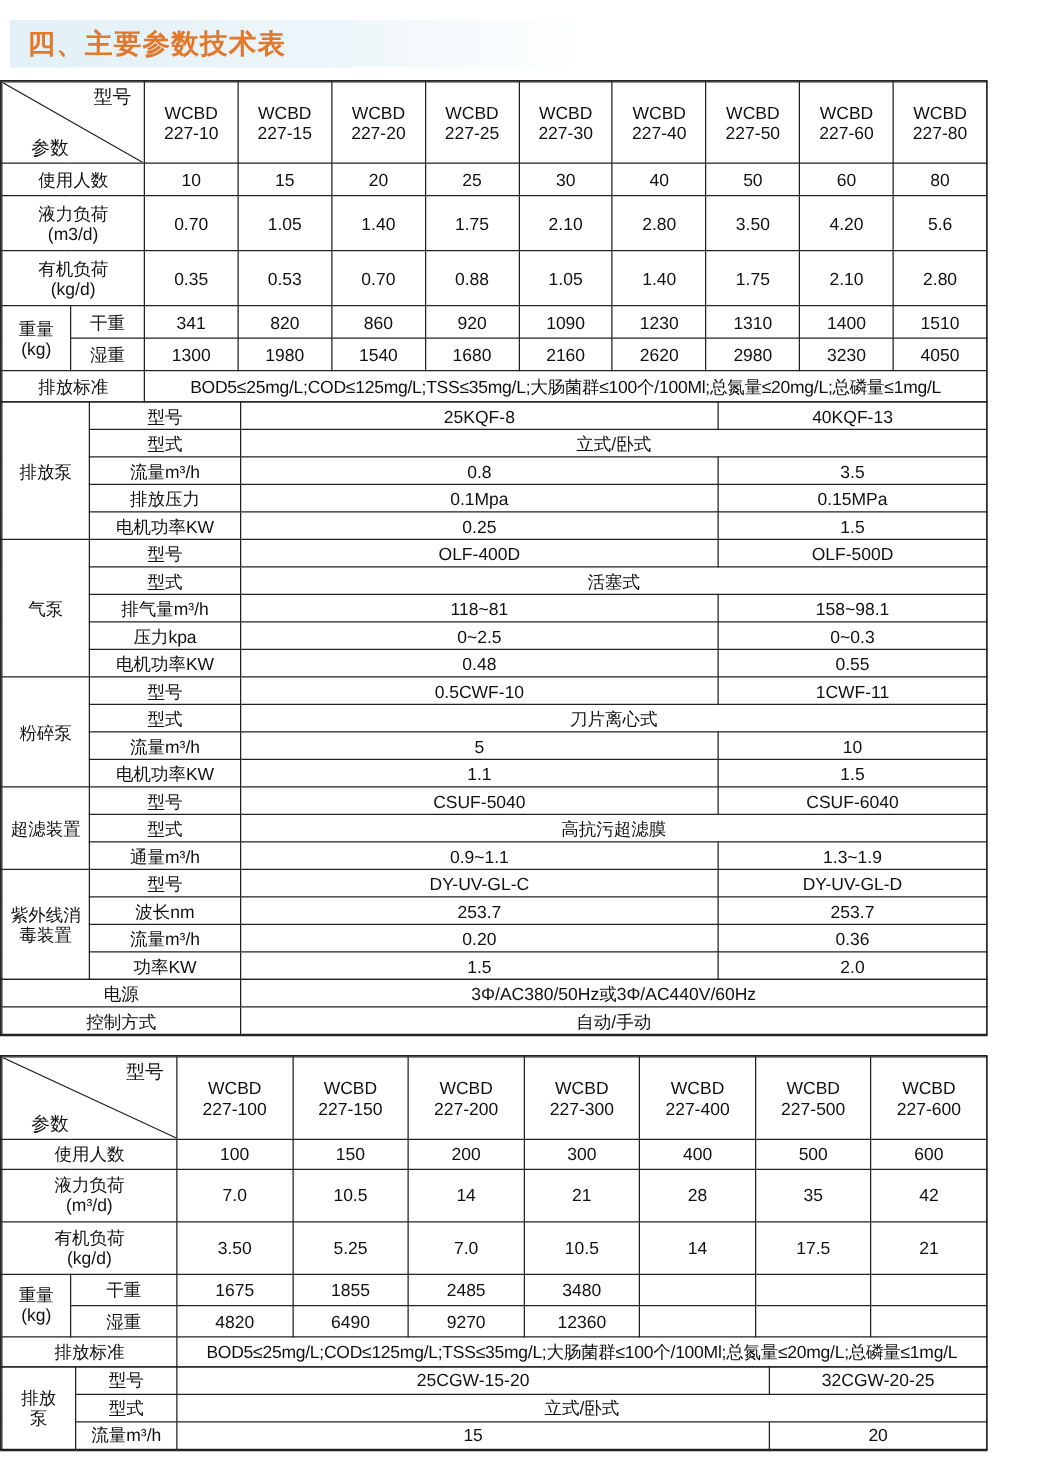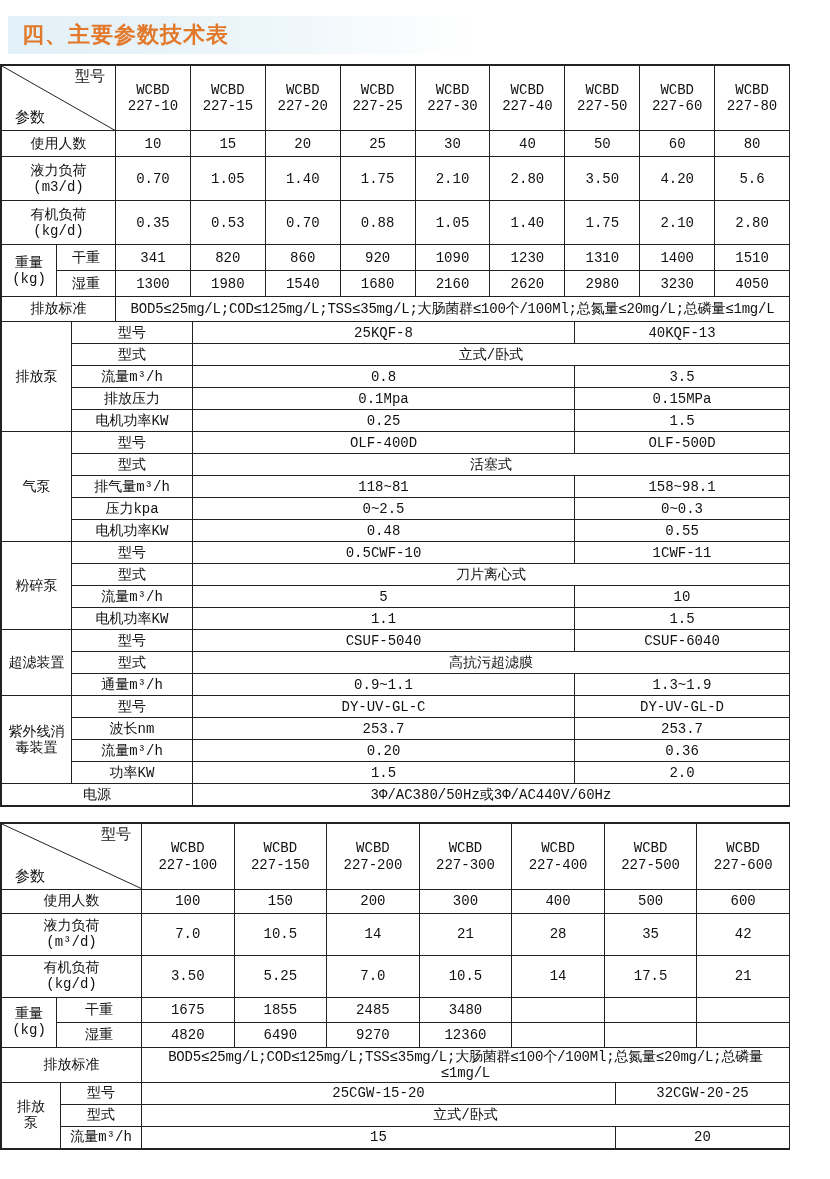--- a/index.html
+++ b/index.html
@@ -1,17 +1,17 @@
 <!DOCTYPE html>
 <html><head>
 <meta charset="utf-8">
 <style>
   html,body { margin:0; padding:0; background:#ffffff; }
   body { width:830px; height:1179px; font-family:"Liberation Sans","DejaVu Sans",sans-serif; color:#111; }
-  .page { position:relative; width:830px; height:1179px; background:#fff; overflow:hidden;font-family:Liberation Mono, monospace; }
+  .page { position:relative; width:830px; height:1179px; background:#fff; overflow:hidden; }
 
   .title-band {
     margin:16px 0 10px 8px; width:452px;
     background:linear-gradient(90deg,#e2f0f7 0%,#edf6fa 55%,#ffffff 100%);
     padding:4px 0 4px 14px;
   }
   .title { font-size:22px; font-weight:bold; color:#e1782a; letter-spacing:1px; }
 
   .twrap { border:1px solid #222; width:788px; }
   .twrap2 { margin-top:15px; }
@@ -28,21 +28,21 @@
   .lbl,.sub,.grp { font-size:14px; }
   .std { font-size:13px; letter-spacing:-0.2px; padding:0 1px; }
   .ftr { font-size:15px; }
 
   .h44{height:44px} .h42{height:42px} .h26{height:26px} .h25{height:25px}
   .h24{height:24px} .h22{height:22px}
 
   td.diag { position:relative; padding:0; }
   td.diag svg { position:absolute; left:0; top:0; width:100%; height:100%; display:block; }
   td.diag .dt { position:absolute; top:3px; right:10px; font-size:15px; }
-  td.diag .db { position:absolute; bottom:3px; left:13px; font-size:15px; }
+  td.diag .db { position:absolute; bottom:3px; left:23px; font-size:15px; }
 </style>
 </head>
 <body>
 
 <div class="page">
 
   <div class="title-band">
     <span class="title">四、主要参数技术表</span>
   </div>
 
@@ -279,20 +279,24 @@
     <table class="tbl">
       <colgroup>
           <col style="width:191px">
           <col style="width:597px">
         </colgroup>
       <tbody>
       <tr class="h22">
         <td class="lbl">电源</td>
         <td class="ftr">3Φ/AC380/50Hz或3Φ/AC440V/60Hz</td>
       </tr>
+      <tr class="h22">
+        <td class="lbl">控制方式</td>
+        <td class="ftr">自动/手动</td>
+      </tr>
     </tbody>
       </table>
   </div>
 
   <div class="twrap twrap2">
 
     <table class="tbl">
       <colgroup>
           <col style="width:55px">
           <col style="width:85px">

